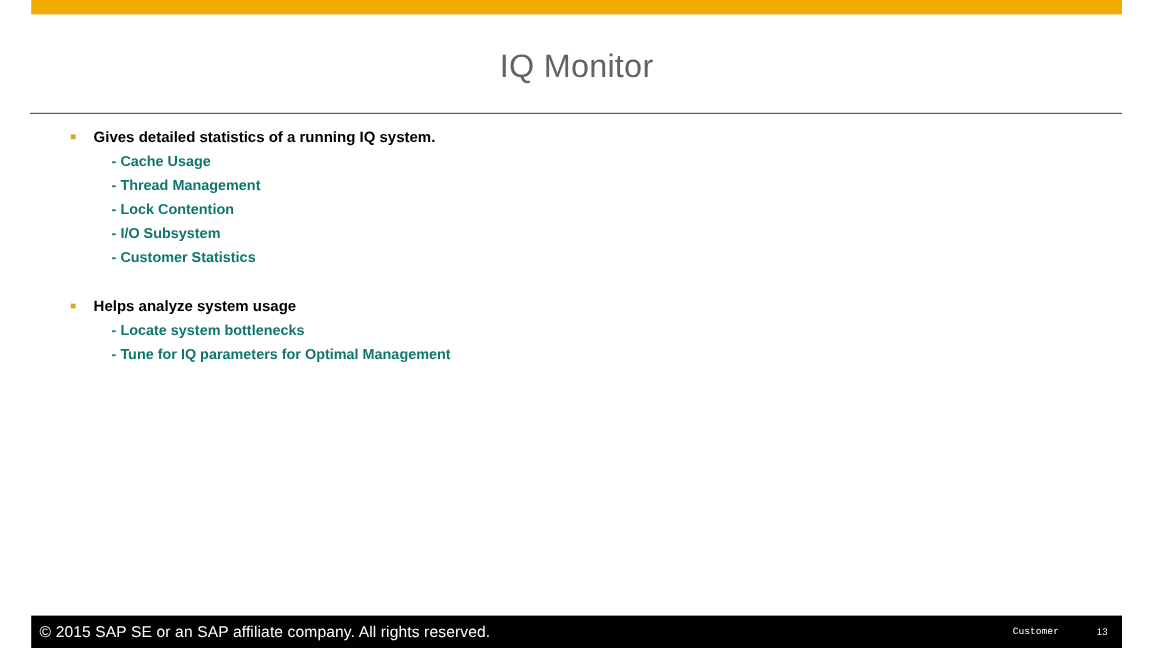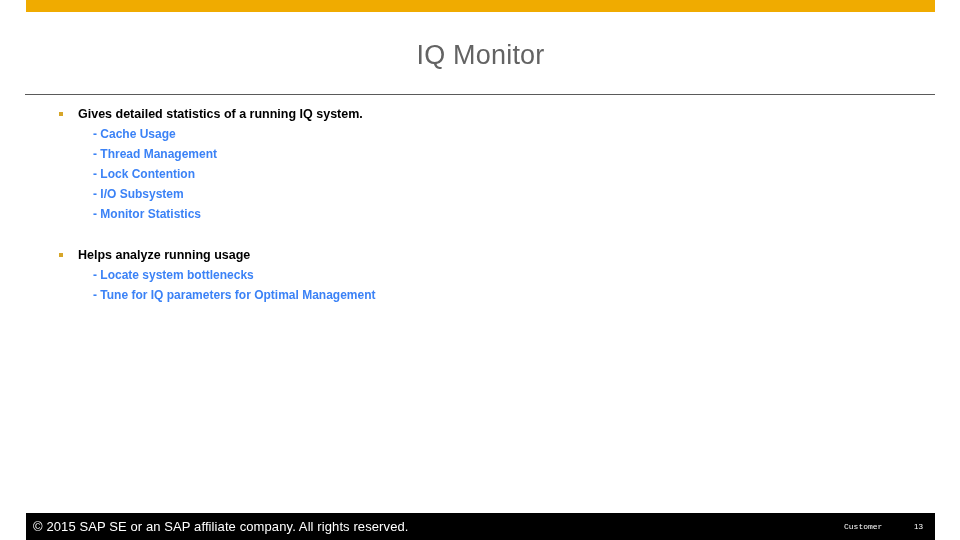--- a/index.html
+++ b/index.html
@@ -96,21 +96,21 @@
     position: relative;
     height: 20px;
   }
   .subitem-text {
     position: absolute;
     left: 68px;
     top: 0px;
     font-size: 12px;
     line-height: 20px;
     font-weight: bold;
-    color: #3b82f6;
+    color: #0f766e;
     white-space: nowrap;
   }
 
   
   .footer-bar {
     position: absolute;
     left: 26px;
     top: 513px;
     width: 909px;
     height: 27px;
@@ -168,28 +168,28 @@
     <div class="subitem">
       <span class="subitem-text">- Thread Management</span>
     </div>
     <div class="subitem">
       <span class="subitem-text">- Lock Contention</span>
     </div>
     <div class="subitem">
       <span class="subitem-text">- I/O Subsystem</span>
     </div>
     <div class="subitem">
-      <span class="subitem-text">- Monitor Statistics</span>
+      <span class="subitem-text">- Customer Statistics</span>
     </div>
   </div>
 
   <div class="bullet-group group-2">
     <div class="bullet-row">
       <span class="bullet-marker"></span>
-      <span class="bullet-text">Helps analyze running usage</span>
+      <span class="bullet-text">Helps analyze system usage</span>
     </div>
     <div class="subitem">
       <span class="subitem-text">- Locate system bottlenecks</span>
     </div>
     <div class="subitem">
       <span class="subitem-text">- Tune for IQ parameters for Optimal Management</span>
     </div>
   </div>
 
 </div>

